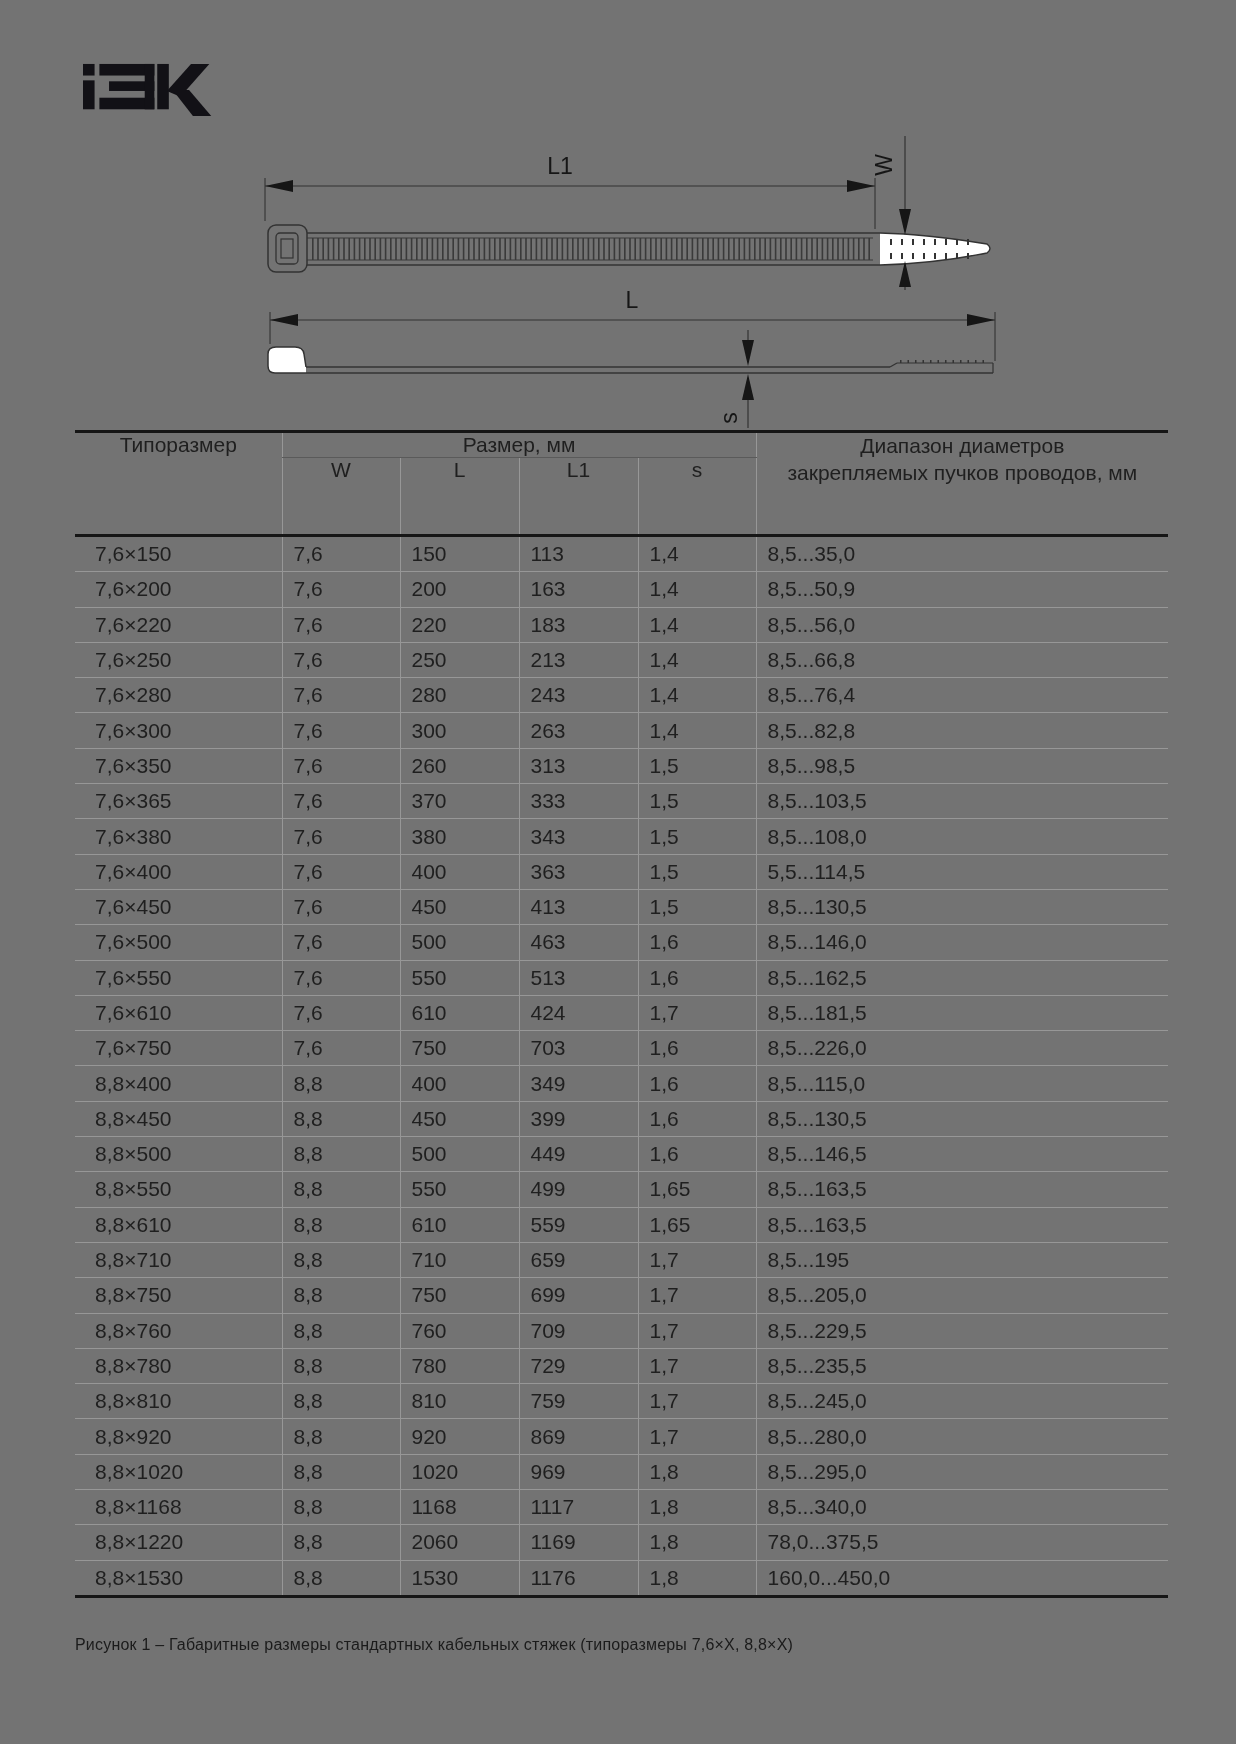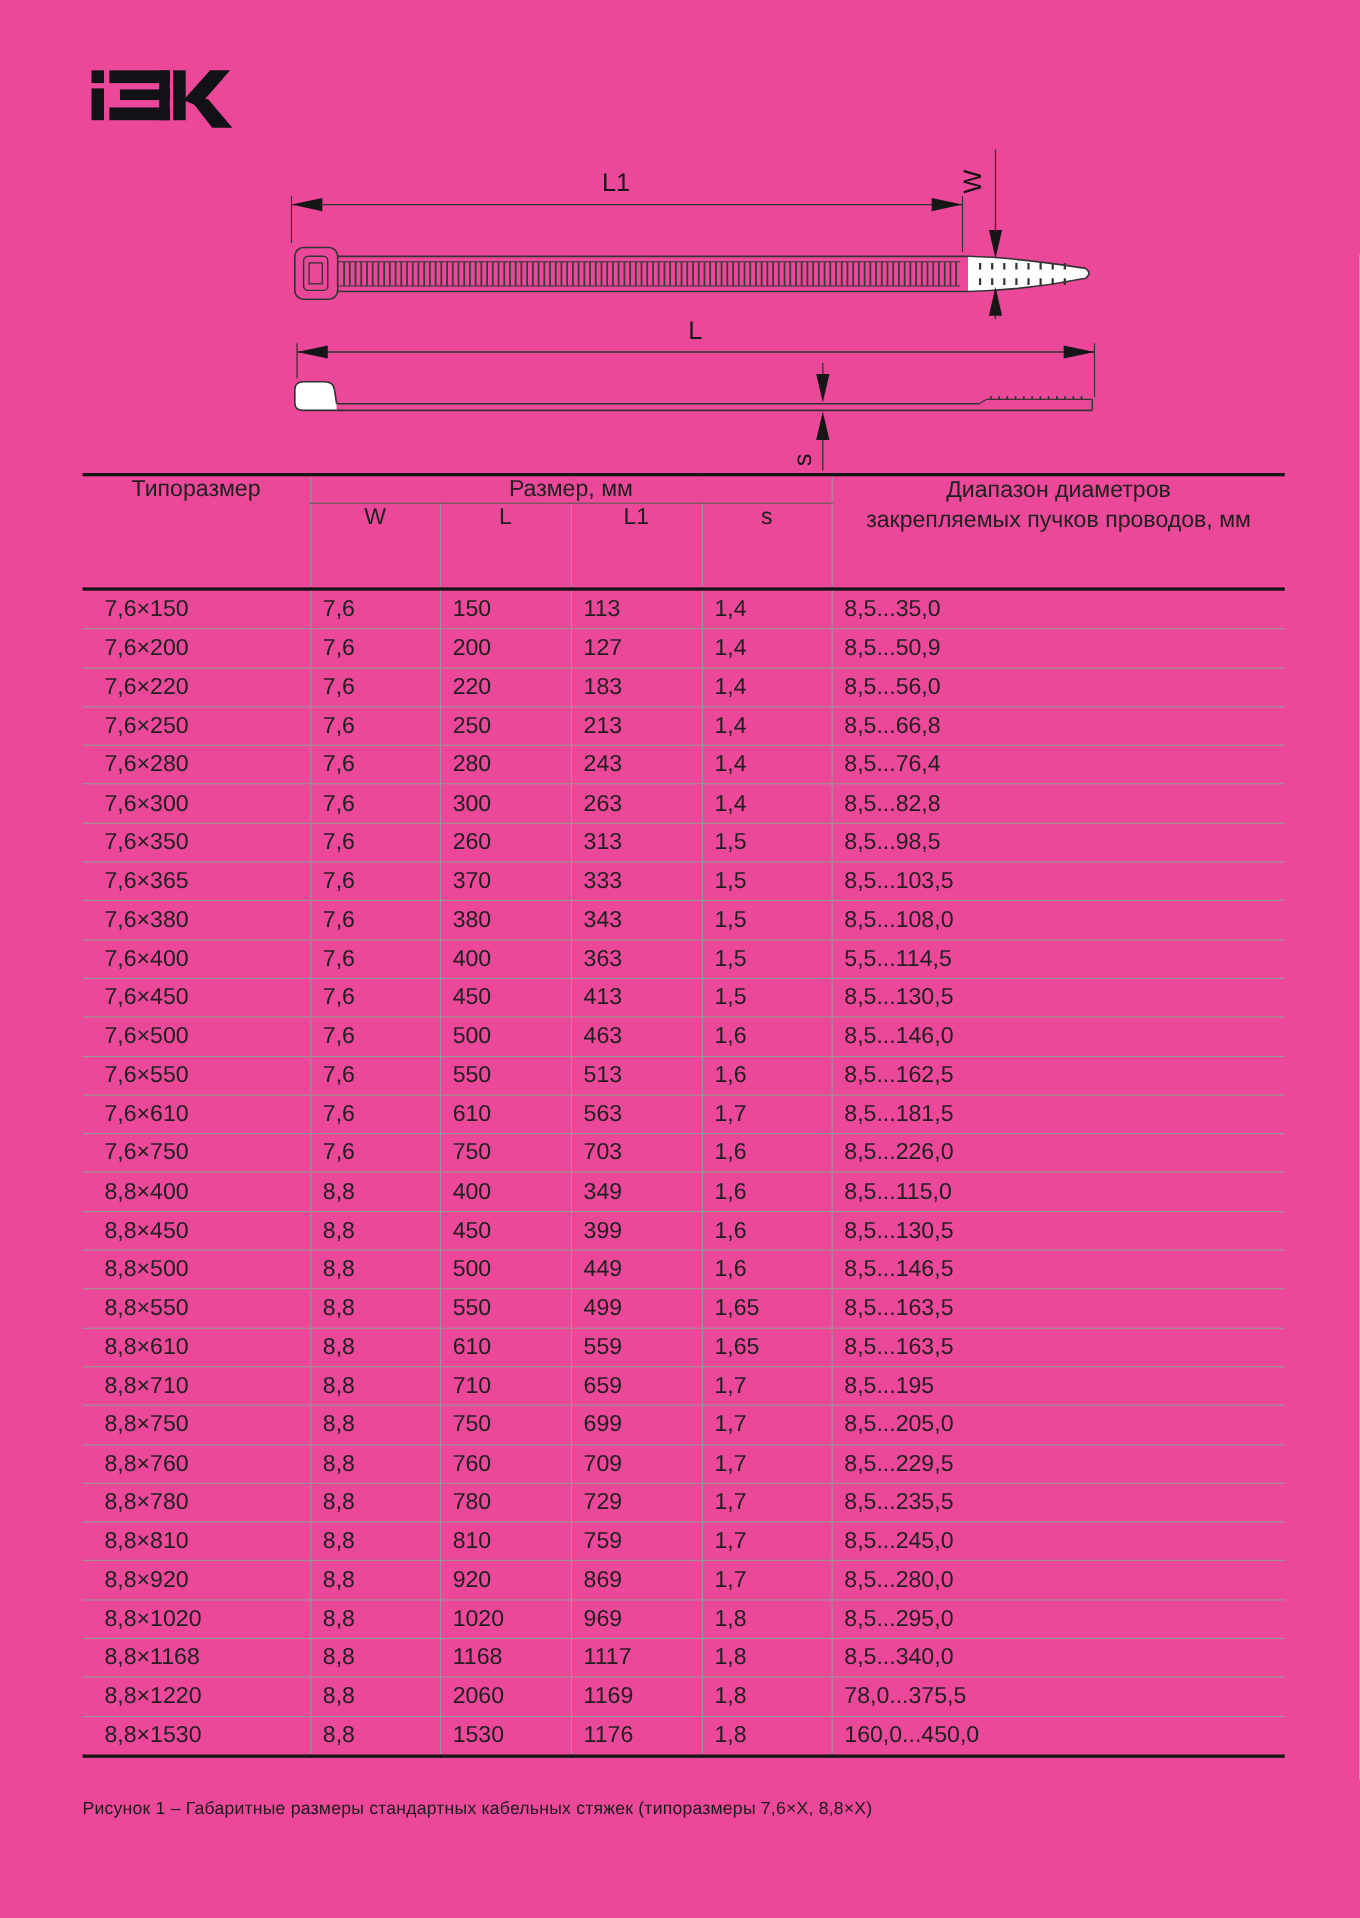--- a/index.html
+++ b/index.html
@@ -1,18 +1,18 @@
 <!DOCTYPE html>
 <html><head>
 <meta charset="utf-8">
 <style>
   html,body{margin:0;padding:0;background:#ffffff;}
   body{width:1236px;height:1744px;position:relative;font-family:"Liberation Sans",sans-serif;color:#1f1f1f;overflow:hidden;}
 
-  .page{position:absolute;inset:0;background:#ec4899;}
+  .page{position:absolute;inset:0;background:#737373;}
 
   
   .logo{position:absolute;left:83px;top:61px;width:135px;height:58px;}
 
   
   .drawing{position:absolute;left:0;top:0;width:1236px;height:430px;}
   .drawing text{font-family:"Liberation Sans",sans-serif;font-size:23px;fill:#161616;}
 
   
   table.spec{
@@ -153,21 +153,21 @@
           <td class="cell-sep">7,6</td>
           <td class="cell-sep">150</td>
           <td class="cell-sep">113</td>
           <td class="cell-sep">1,4</td>
           <td class="cell-sep">8,5...35,0</td>
         </tr>
         <tr>
           <td>7,6×200</td>
           <td class="cell-sep">7,6</td>
           <td class="cell-sep">200</td>
-          <td class="cell-sep">127</td>
+          <td class="cell-sep">163</td>
           <td class="cell-sep">1,4</td>
           <td class="cell-sep">8,5...50,9</td>
         </tr>
         <tr>
           <td>7,6×220</td>
           <td class="cell-sep">7,6</td>
           <td class="cell-sep">220</td>
           <td class="cell-sep">183</td>
           <td class="cell-sep">1,4</td>
           <td class="cell-sep">8,5...56,0</td>
@@ -249,21 +249,21 @@
           <td class="cell-sep">7,6</td>
           <td class="cell-sep">550</td>
           <td class="cell-sep">513</td>
           <td class="cell-sep">1,6</td>
           <td class="cell-sep">8,5...162,5</td>
         </tr>
         <tr>
           <td>7,6×610</td>
           <td class="cell-sep">7,6</td>
           <td class="cell-sep">610</td>
-          <td class="cell-sep">563</td>
+          <td class="cell-sep">424</td>
           <td class="cell-sep">1,7</td>
           <td class="cell-sep">8,5...181,5</td>
         </tr>
         <tr>
           <td>7,6×750</td>
           <td class="cell-sep">7,6</td>
           <td class="cell-sep">750</td>
           <td class="cell-sep">703</td>
           <td class="cell-sep">1,6</td>
           <td class="cell-sep">8,5...226,0</td>

